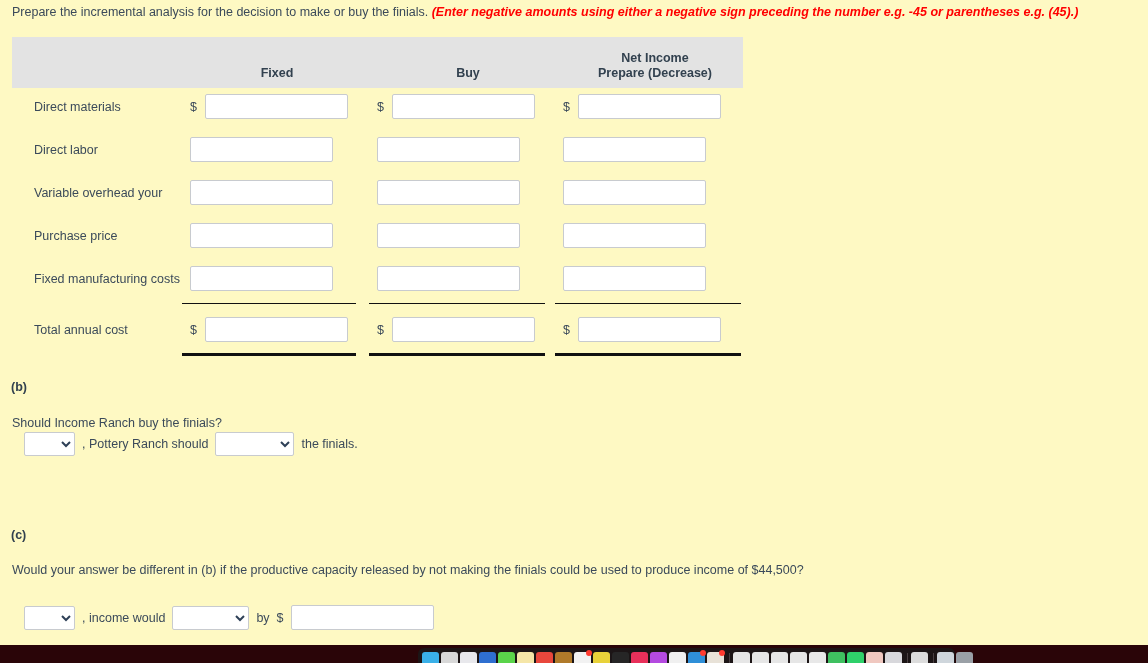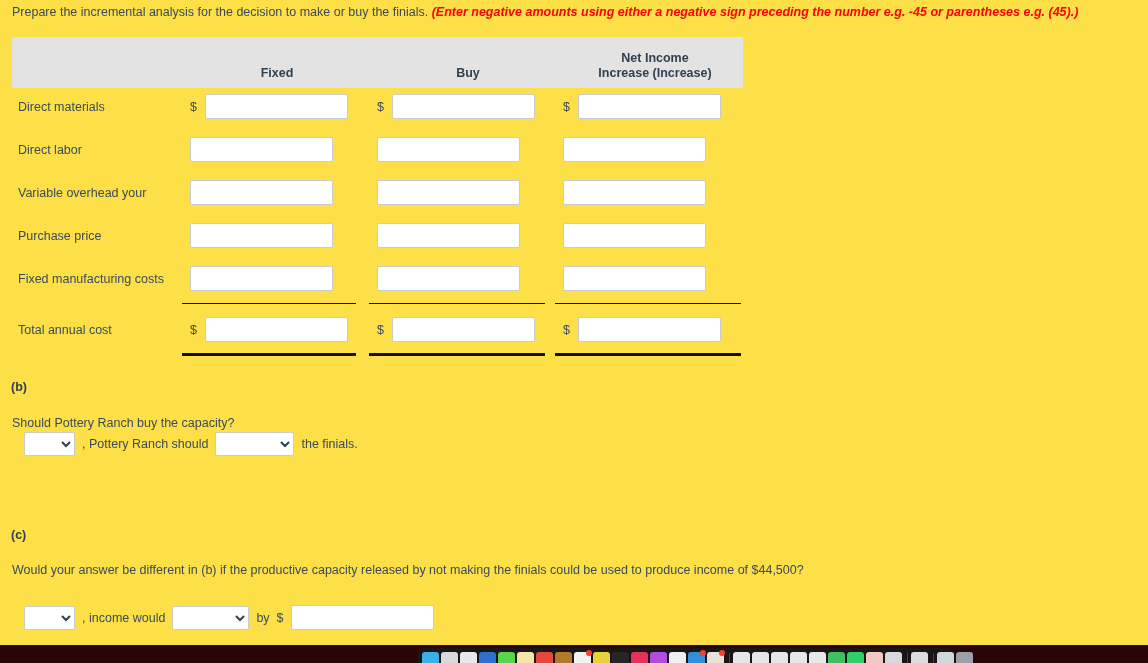--- a/index.html
+++ b/index.html
@@ -16,21 +16,21 @@
     color: #2e4057;
     -webkit-font-smoothing: antialiased;
   }
 
   
   #page {
     position: absolute;
     left: 0; top: 0;
     width: 1148px;
     height: 645px;
-    background: #fde047;
+    background: #fef9c3;
   }
 
   
   .prompt {
     position: absolute;
     left: 12px;
     top: 4px;
     font-size: 12.5px;
     line-height: 17px;
     white-space: nowrap;
@@ -66,21 +66,21 @@
   .th-make { left: 172px; width: 186px; }
   .th-buy  { left: 363px; width: 186px; margin-top: 25px; }
   .th-net  { left: 548px; width: 190px; }
 
   .row {
     position: relative;
     height: 43px;
   }
   .row-label {
     position: absolute;
-    left: 6px;
+    left: 22px;
     top: 12px;
     font-size: 12.5px;
     white-space: nowrap;
     color: #3b4a5a;
   }
   .cell {
     position: absolute;
     top: 6px;
     height: 30px;
   }
@@ -243,21 +243,21 @@
     <span class="hint">(Enter negative amounts using either a negative sign preceding the number e.g. -45 or parentheses e.g. (45).)</span>
   </div>
 
   <div id="table">
 
     <div class="thead">
       <div class="th th-make">Fixed</div>
       <div class="th th-buy">Buy</div>
       <div class="th th-net">
         <div>Net Income</div>
-        <div>Increase (Increase)</div>
+        <div>Prepare (Decrease)</div>
       </div>
     </div>
 
     <div class="row">
       <div class="row-label">Direct materials</div>
       <div class="cell c-make">
         <span class="dollar">$</span>
         <input type="text" value="" style="">
       </div>
       <div class="cell c-buy">
@@ -342,21 +342,21 @@
         <input type="text" value="" style="">
       </div>
 
       <div class="rule bot rule-bot r-make"></div>
       <div class="rule bot rule-bot r-buy"></div>
       <div class="rule bot rule-bot r-net"></div>
     </div>
   </div>
 
   <div class="part-letter" style="top:380px">(b)</div>
-  <div class="part-q" style="top:416px">Should Pottery Ranch buy the capacity?</div>
+  <div class="part-q" style="top:416px">Should Income Ranch buy the finials?</div>
   <div class="answer-row" style="top:432px">
     <select class="dd dd-sm"></select>
     <span class="txt">, Pottery Ranch should</span>
     <select class="dd dd-lg"></select>
     <span class="txt">the finials.</span>
   </div>
 
   <div class="part-letter" style="top:528px">(c)</div>
   <div class="part-q" style="top:563px">Would your answer be different in (b) if the productive capacity released by not making the finials could be used to produce income of $44,500?</div>
   <div class="answer-row" style="top:605px">

